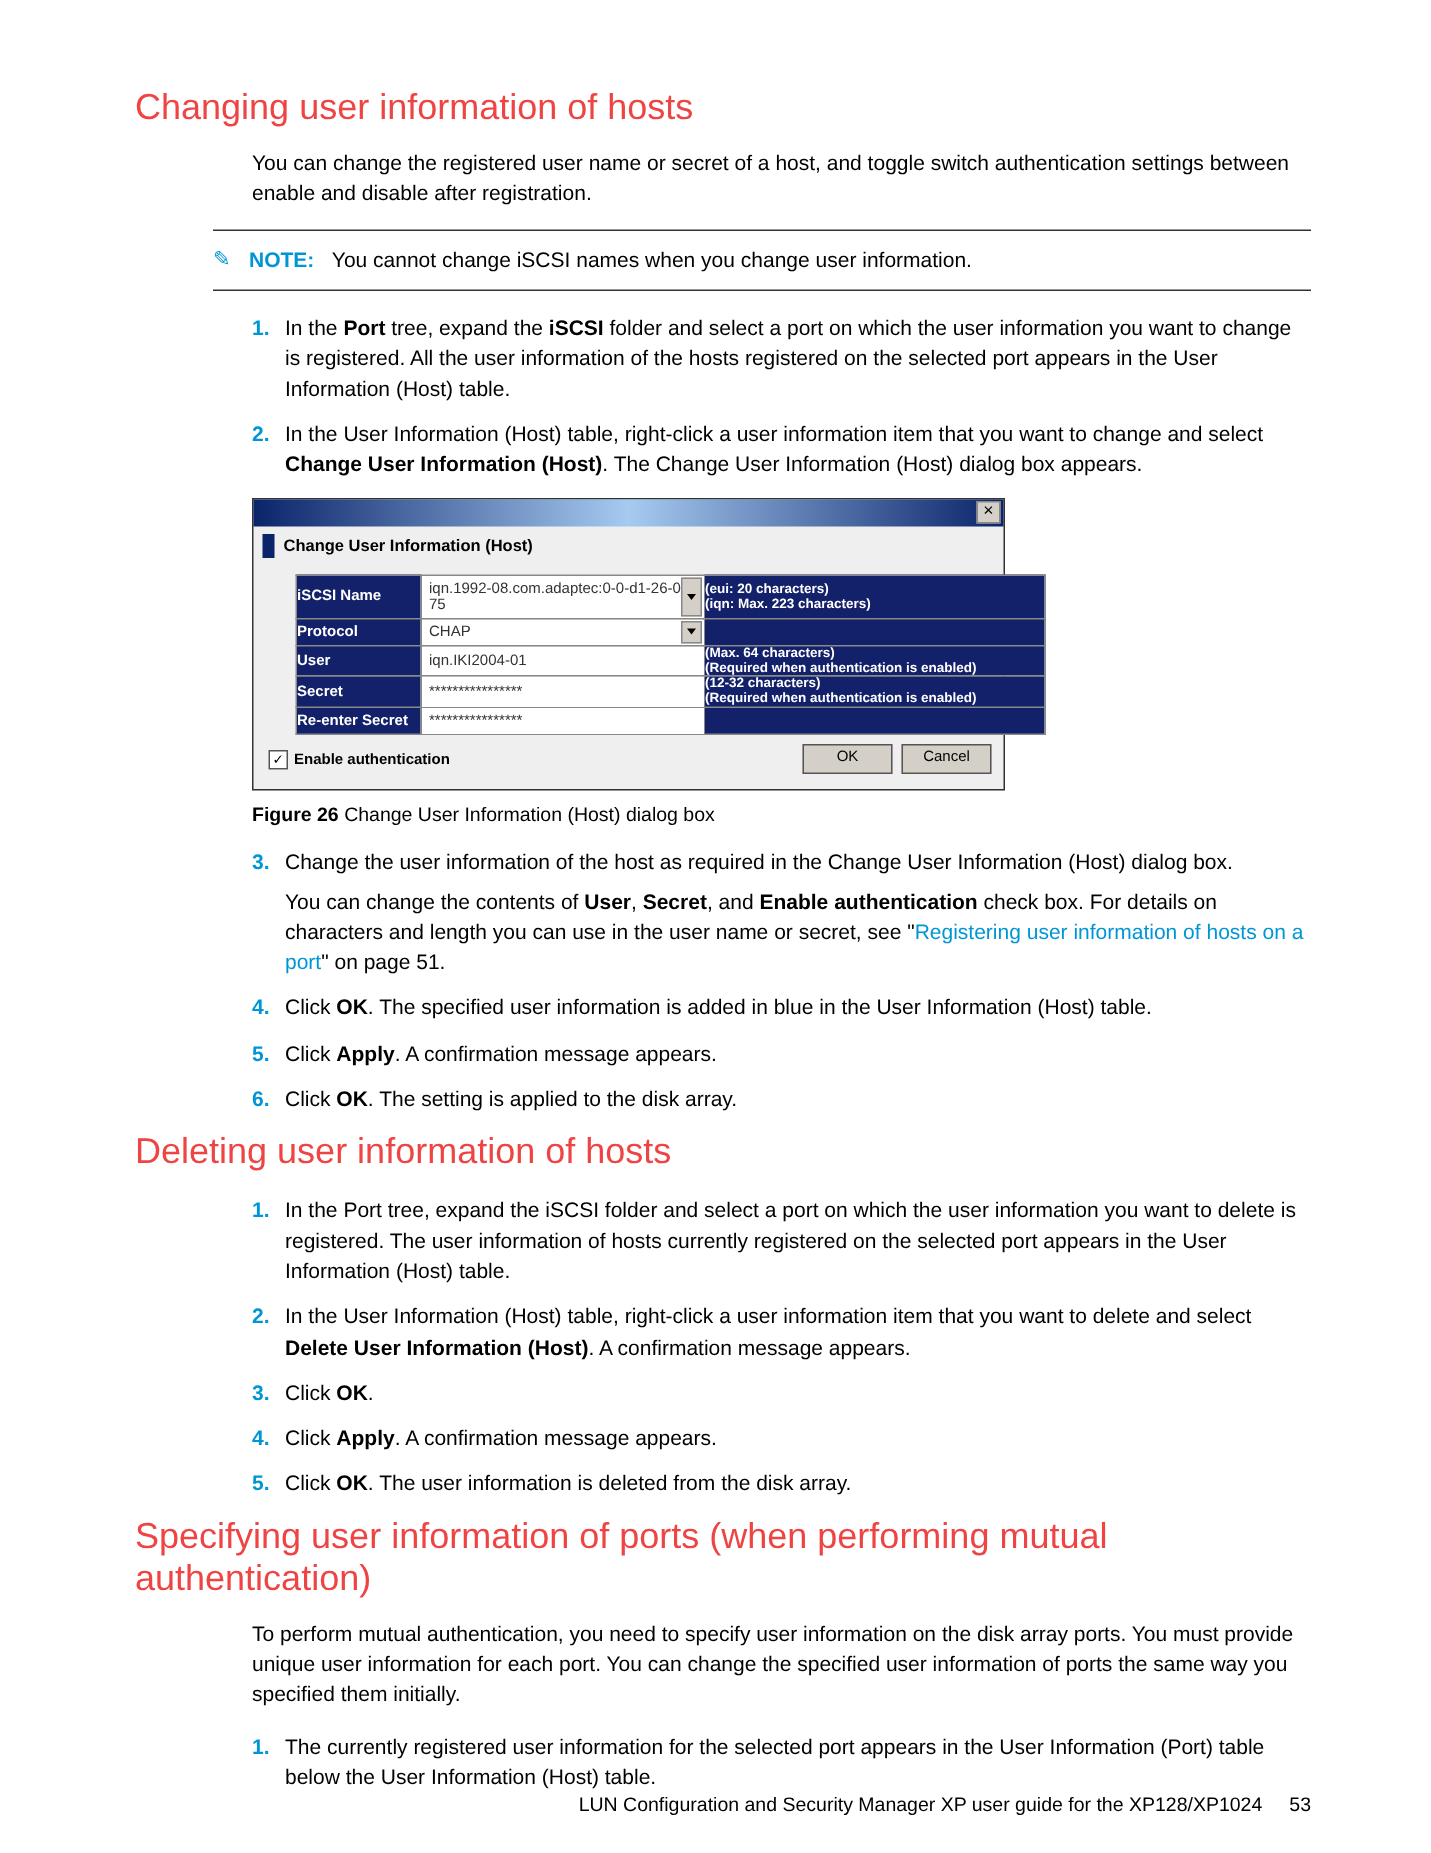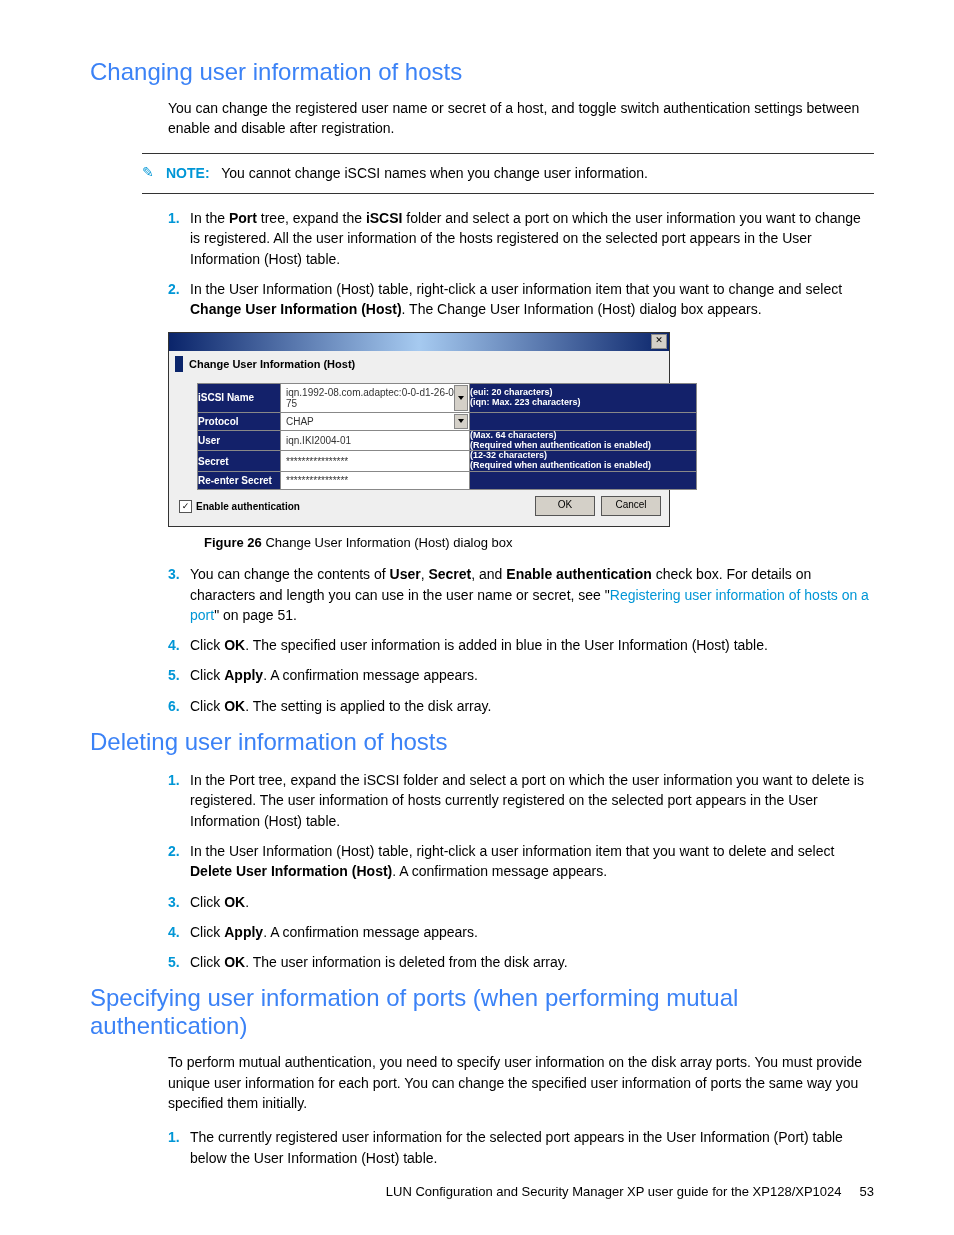--- a/index.html
+++ b/index.html
@@ -13,21 +13,21 @@
   .page {
     width: 954px;
     min-height: 1235px;
     padding: 50px 80px 40px 90px;
     box-sizing: border-box;
     position: relative;
   }
   h2.section-heading {
     font-family: Arial, Helvetica, sans-serif;
     font-weight: normal;
-    color: #3b82f6;
+    color: #ef4444;
     font-size: 24px;
     margin: 8px 0 12px 0;
   }
   .body-para {
     margin: 0 0 14px 78px;
     line-height: 1.45;
   }
   .note-block {
     margin: 14px 0 14px 52px;
     border-top: 1px solid #333;
@@ -194,21 +194,21 @@
   .win-btn {
     width: 58px; height: 18px;
     background: #d4d0c8;
     border: 1px solid #555;
     font-size: 10px;
     text-align: center;
     line-height: 16px;
     margin-left: 6px;
   }
   .figure-caption {
-    margin: 8px 0 12px 114px;
+    margin: 8px 0 12px 78px;
     font-size: 13px;
   }
   .figure-caption .fig-label { font-weight: bold; }
   .page-footer {
     position: absolute;
     bottom: 36px;
     right: 80px;
     font-size: 13px;
   }
   .page-footer .pnum { margin-left: 18px; }
@@ -307,20 +307,21 @@
   </div>
 
   <p class="figure-caption">
     <span class="fig-label">Figure 26</span>
     <span> </span>
     <span>Change User Information (Host) dialog box</span>
   </p>
 
   <ol class="steps" start="3" style="counter-reset: step 2;">
     <li>
+      <span>Change the user information of the host as required in the Change User Information (Host) dialog box.</span>
       <div class="sub-para">
         <span>You can change the contents of </span><b>User</b><span>, </span><b>Secret</b><span>, and </span><b>Enable authentication</b><span> check box. For details on characters and length you can use in the user name or secret, see "</span><span class="link-text">Registering user information of hosts on a port</span><span>" on page 51.</span>
       </div>
     </li>
     <li>
       <span>Click </span><b>OK</b><span>. The specified user information is added in blue in the User Information (Host) table.</span>
     </li>
     <li>
       <span>Click </span><b>Apply</b><span>. A confirmation message appears.</span>
     </li>

